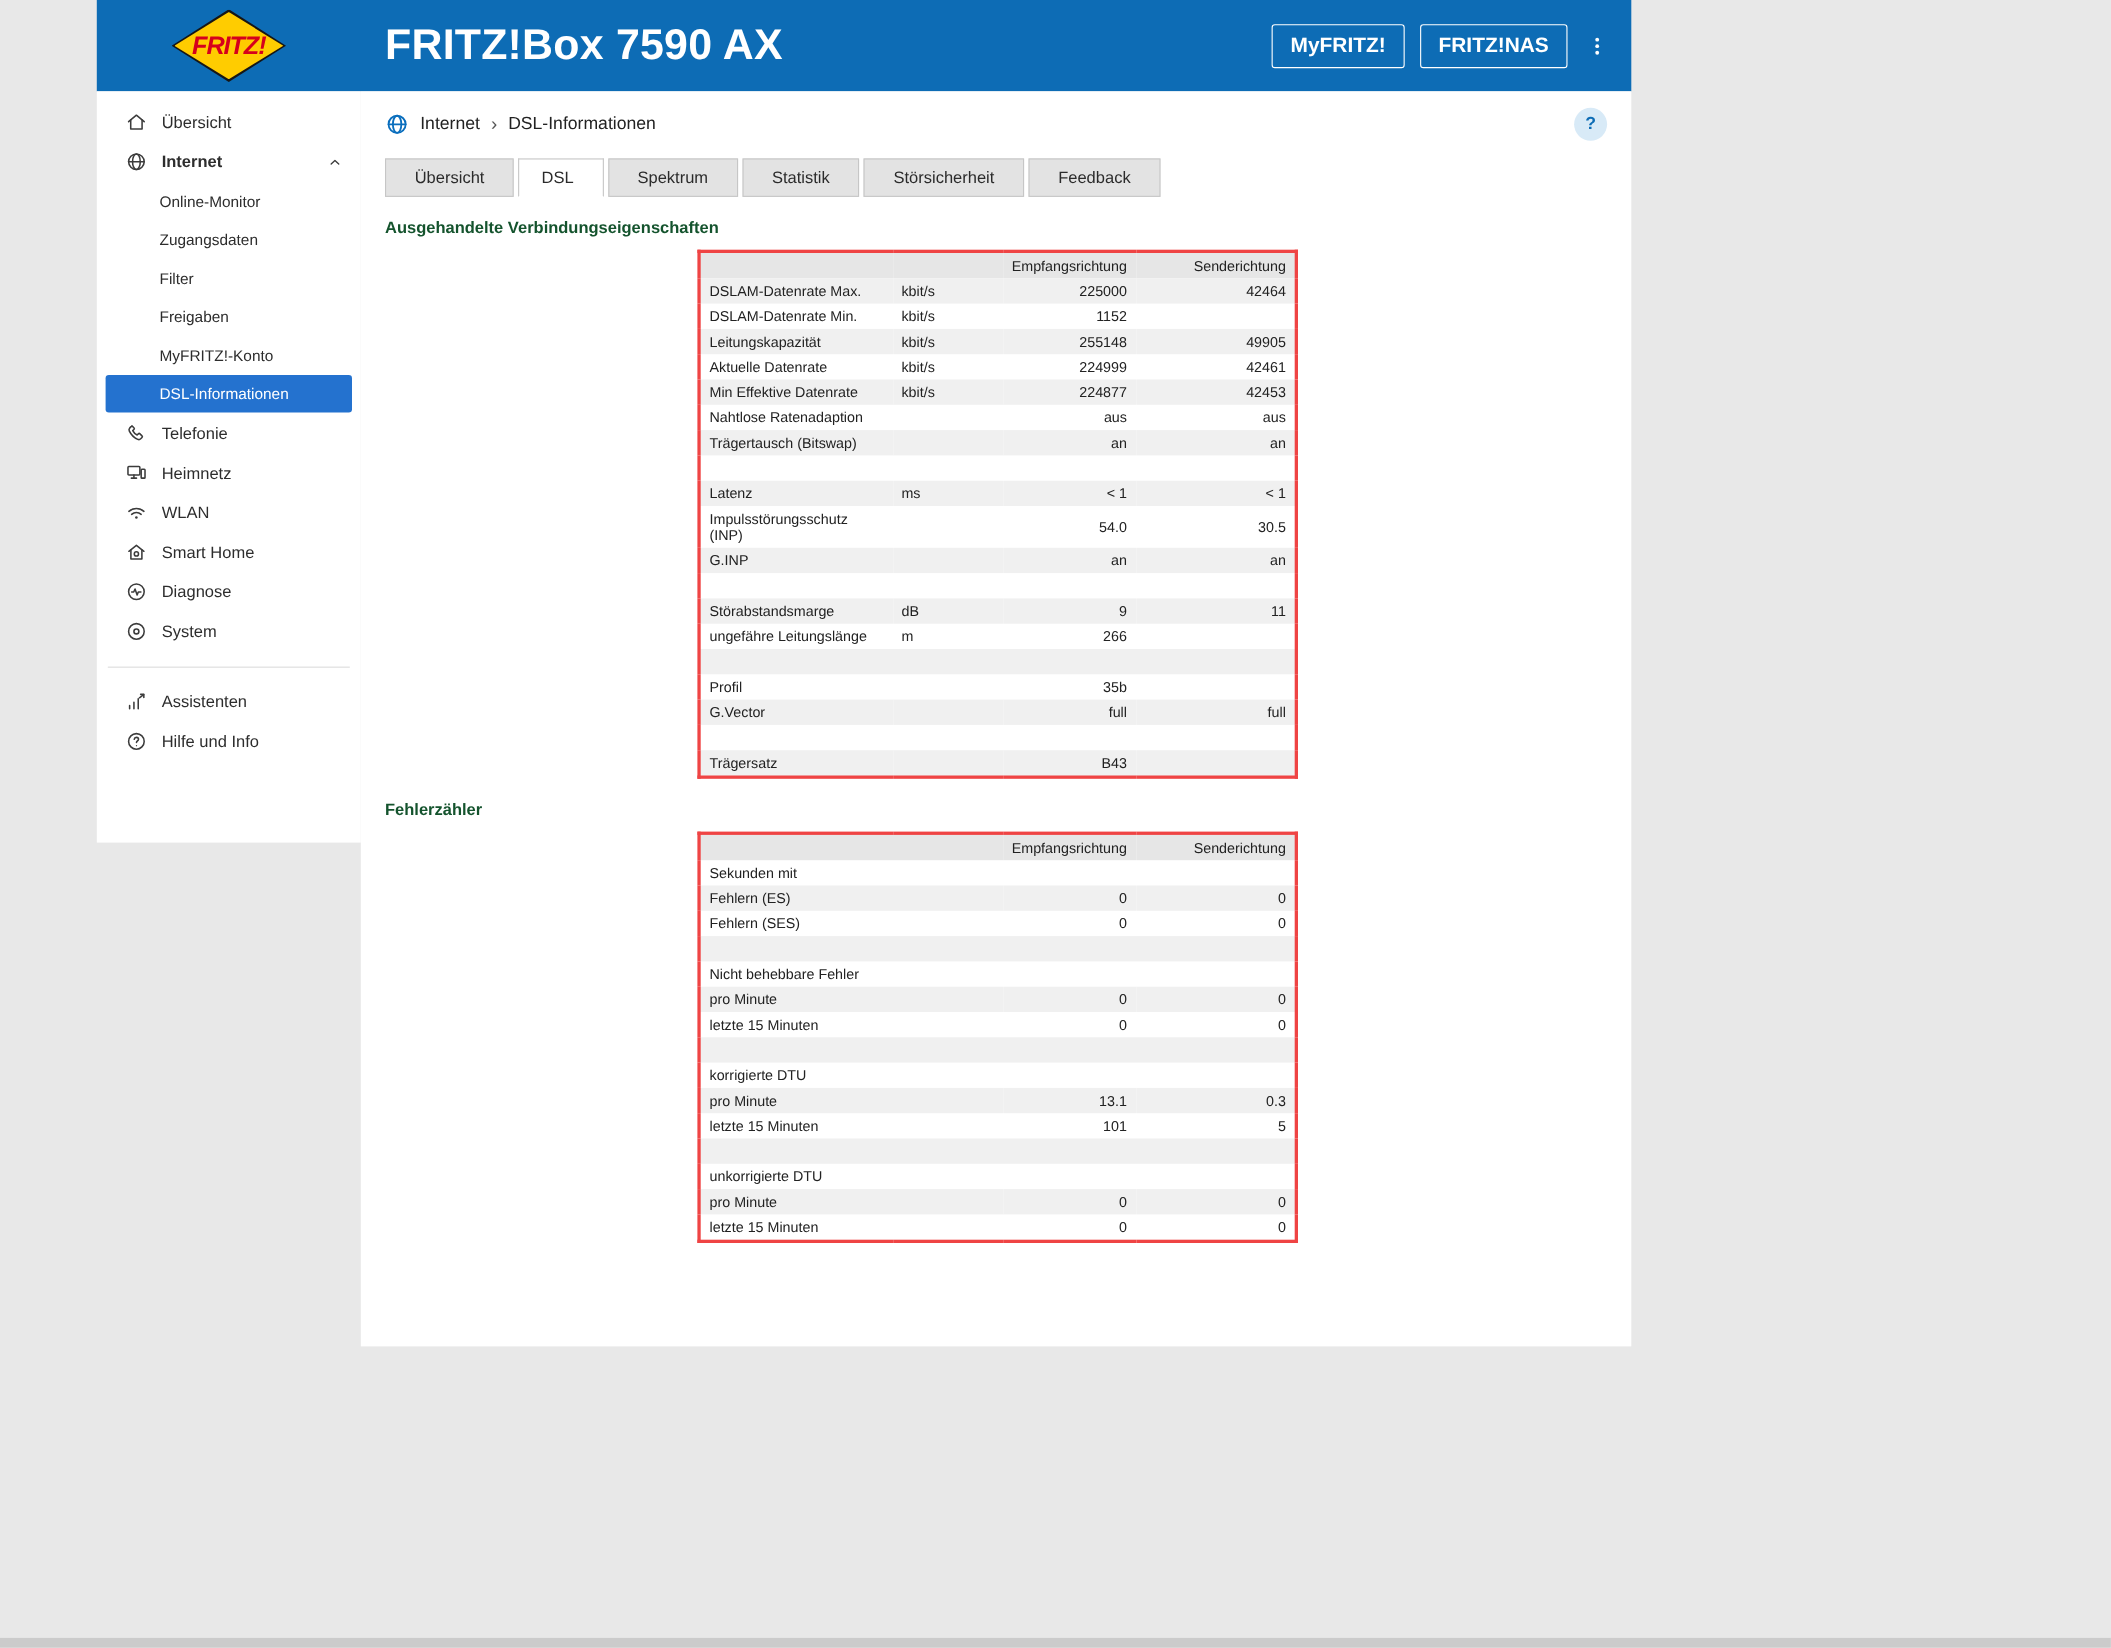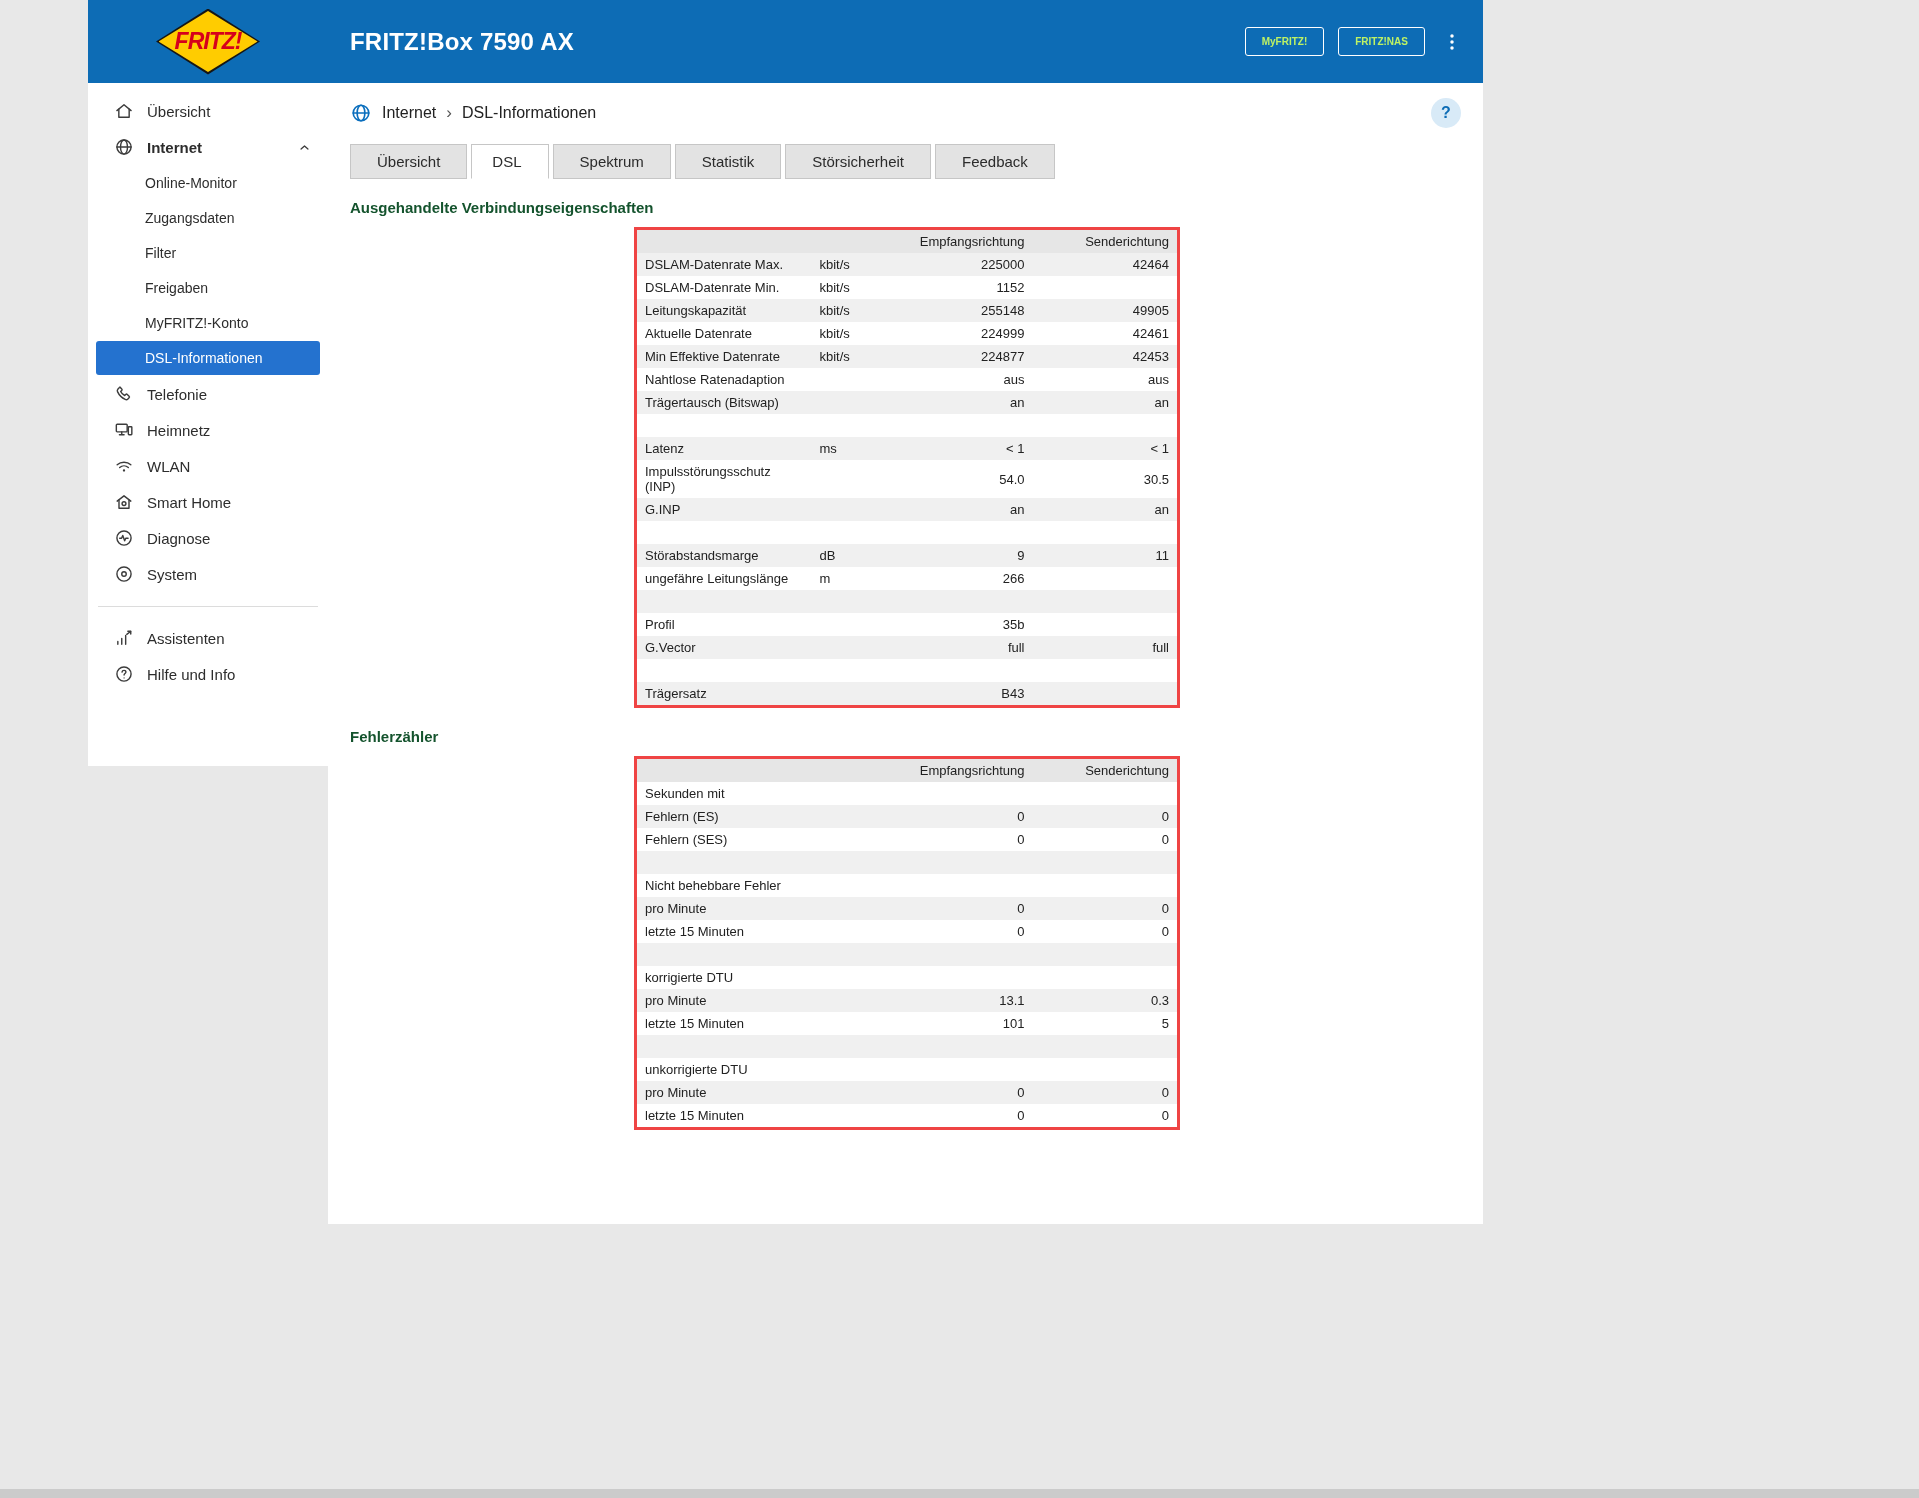--- a/index.html
+++ b/index.html
@@ -14,24 +14,24 @@
   .app { margin-left:88px; width:1395px; }
 
   
   .topbar { height:83px; background:#0d6cb5; display:flex; align-items:center; }
   .logo-wrap { width:240px; display:flex; justify-content:center; align-items:center; cursor:pointer; }
   .logo-outer { position:relative; width:104px; height:66px; }
   .logo-border { position:absolute; inset:0; background:#161616; clip-path:polygon(50% 0,100% 50%,50% 100%,0 50%); }
   .logo-face { position:absolute; inset:2.5px; background:#ffcc00; clip-path:polygon(50% 0,100% 50%,50% 100%,0 50%);
                display:flex; align-items:center; justify-content:center; }
   .logo-text { color:#d6001c; font-weight:700; font-style:italic; font-size:23px; letter-spacing:-1px; }
-  .app-title { margin:0 0 0 22px; color:#fff; font-size:24px; font-weight:700; letter-spacing:.2px; }
+  .app-title { margin:0 0 0 22px; color:#fff; font-size:39px; font-weight:700; letter-spacing:.2px; }
   .header-actions { margin-left:auto; display:flex; gap:14px; align-items:center; }
-  .header-btn { background:transparent; border:1px solid #fff; border-radius:3px; color:#bef264;
-                font-family:"Liberation Sans",sans-serif; font-weight:700; font-size:10px;
+  .header-btn { background:transparent; border:1px solid #fff; border-radius:3px; color:#ffffff;
+                font-family:"Liberation Sans",sans-serif; font-weight:700; font-size:19px;
                 padding:8px 16px; cursor:pointer; }
   .kebab { background:none; border:none; margin:0 16px 0 12px; padding:6px 4px; cursor:pointer; display:flex; align-items:center; }
 
   
   .body-row { display:flex; align-items:flex-start; }
 
   .sidebar { width:240px; background:#fff; padding:10px 0 74px; }
   .side-item { display:flex; align-items:center; height:36px; padding:0 16px 0 26px; gap:13px;
                font-size:15px; color:#2d2d2d; cursor:pointer; }
   .side-item.bold .side-label { font-weight:700; }

